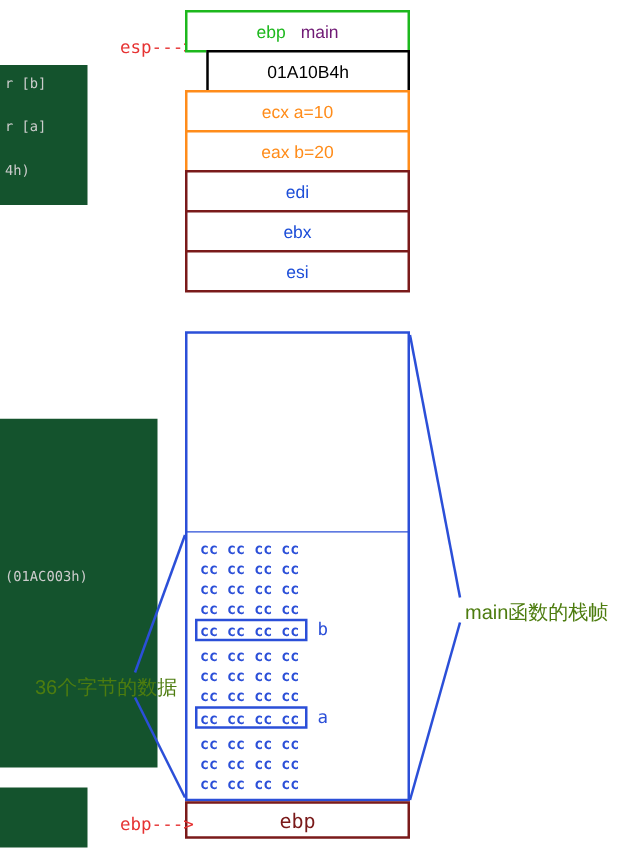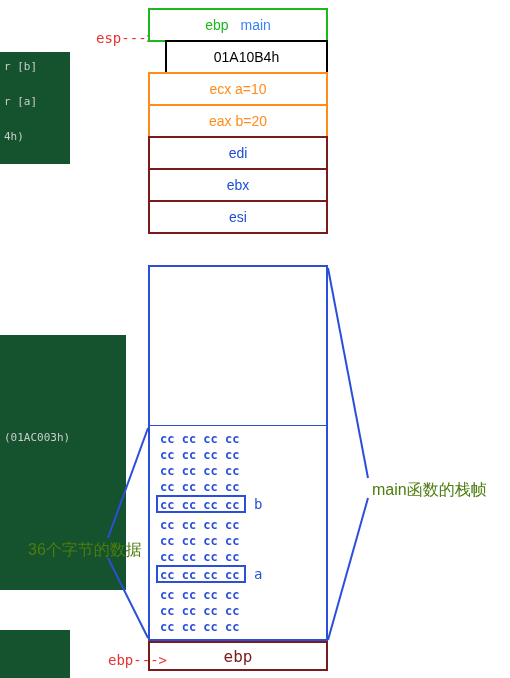--- a/index.html
+++ b/index.html
@@ -15,21 +15,21 @@
 .code-snippet {
   position: absolute;
   background: #14532d;
   color: #ccc;
   font-size: 11px;
   padding: 6px 4px;
   font-family: Consolas, monospace;
   line-height: 1.6;
 }
 .snippet1 { left: 0; top: 52px; width: 62px; height: 100px; }
-.snippet2 { left: 0; top: 335px; width: 118px; height: 155px; padding-top:94px; }
+.snippet2 { left: 0; top: 335px; width: 118px; height: 155px; padding-top:118px; }
 .snippet3 { left: 0; top: 630px; width: 62px; height: 48px; }
 
 .stack {
   position: absolute;
   left: 148px;
   top: 8px;
   width: 180px;
 }
 .cell {
   height: 34px;
@@ -38,21 +38,21 @@
   display: flex;
   align-items: center;
   justify-content: center;
   font-size: 14px;
   font-family: Consolas, "Microsoft YaHei", sans-serif;
   margin-bottom: -2px;
   background: #fff;
 }
 .cell .reg { font-weight: 500; }
 .green { border-color: #1db81d; color: #1db81d; }
-.green .sub { color: #3b82f6; margin-left: 12px; }
+.green .sub { color: #701a75; margin-left: 12px; }
 .black { border-color: #000; color: #000; margin-left: 17px; }
 .orange { border-color: #ff8c1a; color: #ff8c1a; }
 .darkred { border-color: #7a1a1a; color: #1d4ed8; }
 
 .big-area {
   position: absolute;
   left: 148px;
   top: 265px;
   width: 180px;
   height: 376px;
@@ -183,21 +183,21 @@
 
 <div class="box-ab" style="left:156px; top:495px;"></div>
 <div class="ab-label" style="left:254px; top:496px;">b</div>
 <div class="box-ab" style="left:156px; top:565px;"></div>
 <div class="ab-label" style="left:254px; top:566px;">a</div>
 
 <div class="bottom-ebp">
   <span>ebp</span>
 </div>
 
-<div class="ptr" style="left:108px; top:652px;">ebp---&gt;</div>
+<div class="ptr" style="left:96px; top:652px;">ebp---&gt;</div>
 
 <div class="side-label" style="left:28px; top:540px;">36个字节的数据</div>
 <div class="side-label" style="left:372px; top:480px;">main函数的栈帧</div>
 
 <svg class="lines">
 
   <line x1="328" y1="268" x2="368" y2="478" stroke="#2b4fd8" stroke-width="2"></line>
   <line x1="328" y1="640" x2="368" y2="498" stroke="#2b4fd8" stroke-width="2"></line>
 
   <line x1="148" y1="428" x2="108" y2="538" stroke="#2b4fd8" stroke-width="2"></line>

